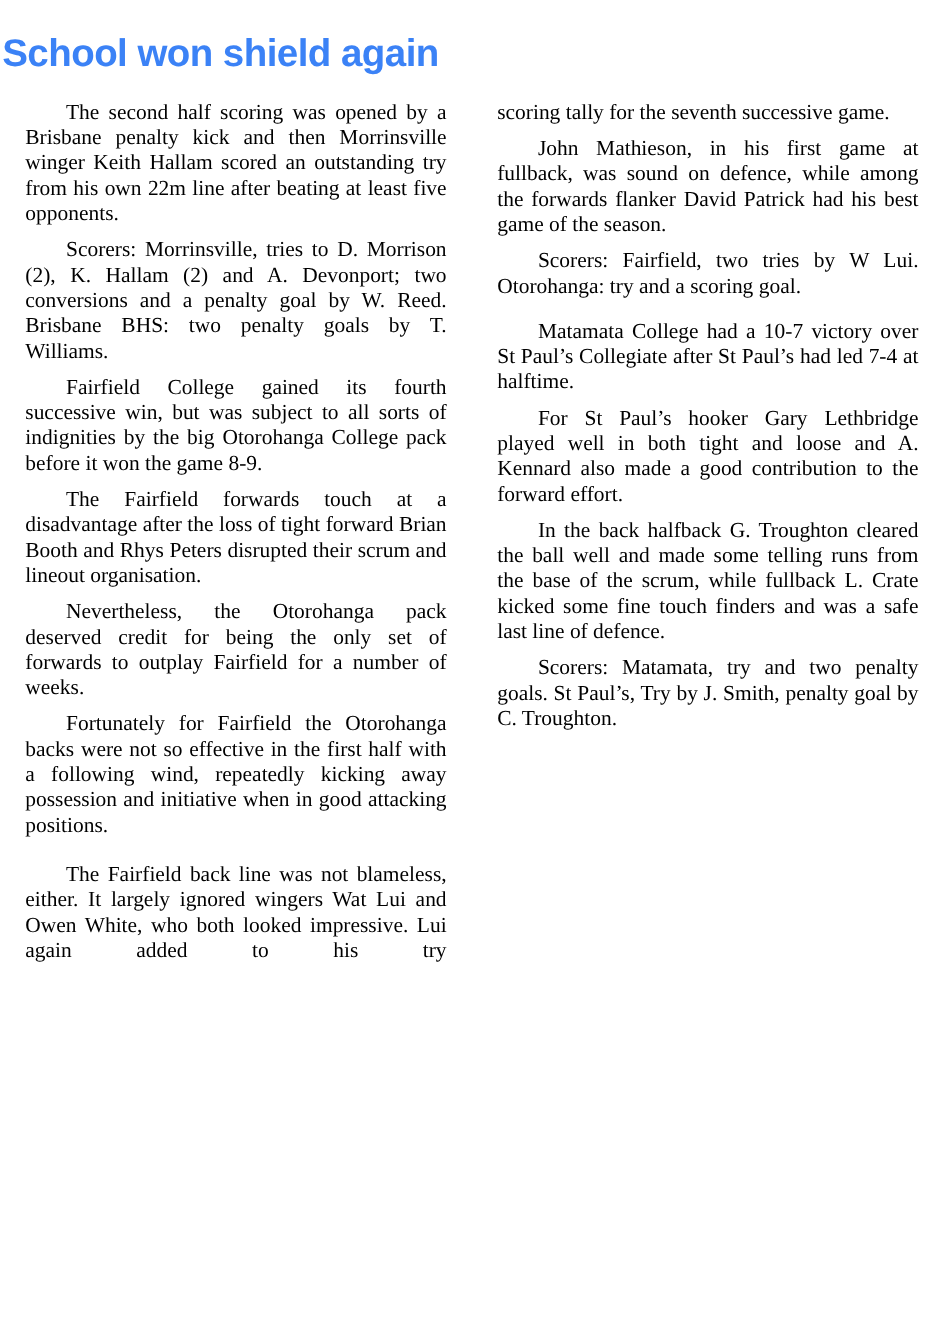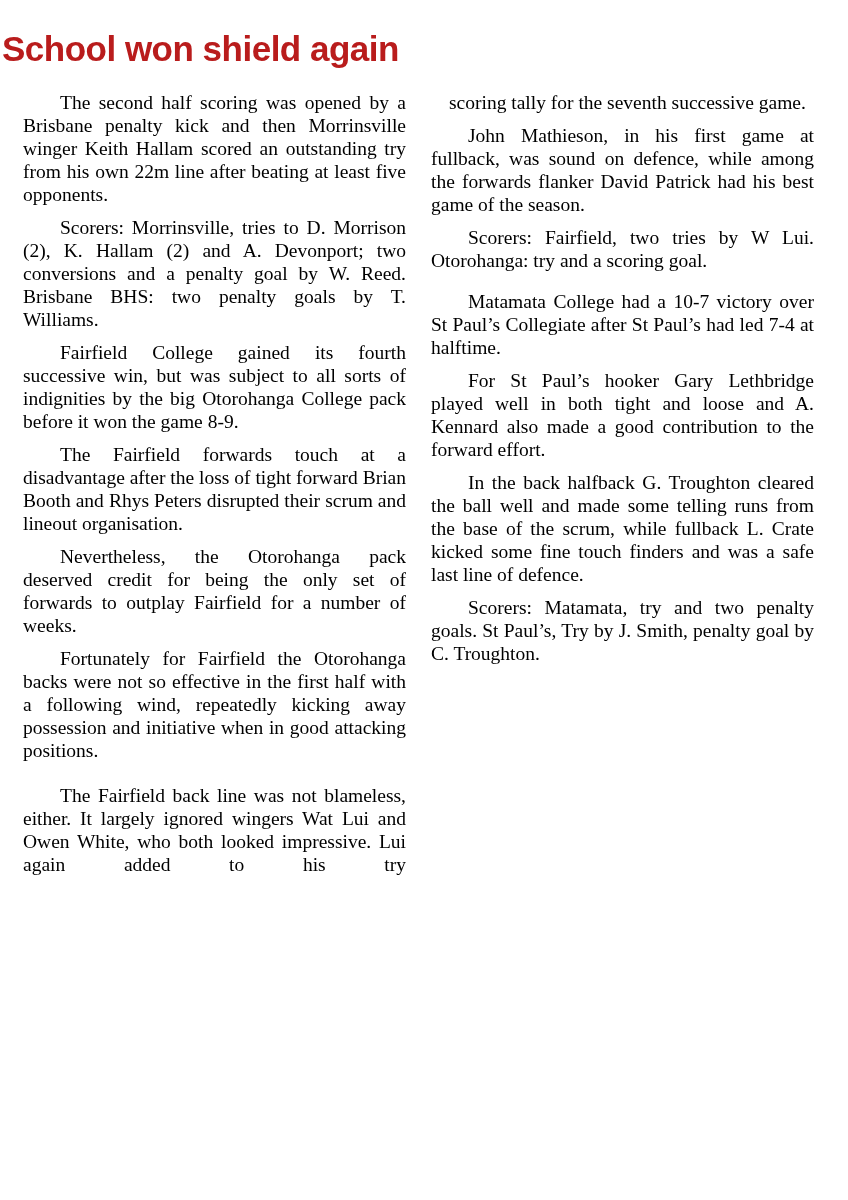--- a/index.html
+++ b/index.html
@@ -15,42 +15,42 @@
   .page {
     width: 848px;
     height: 1200px;
     background: #ffffff;
   }
   .headline {
     font-family: "Liberation Sans", "DejaVu Sans", sans-serif;
     font-weight: 700;
     font-size: 35px;
     letter-spacing: -0.5px;
-    color: #b91c1c;
+    color: #3b82f6;
     margin: 30px 30px 22px 2px;
     line-height: 1.1;
   }
   .columns {
     display: flex;
-    gap: 25px;
+    gap: 46px;
     margin: 0 30px 0 23px;
   }
   .column {
     width: 383px;
     flex: 0 0 383px;
   }
   .column p {
     font-size: 19.5px;
     line-height: 23px;
     text-align: justify;
     text-indent: 37px;
     margin-bottom: 10px;
     color: #000000;
   }
-  .column p.no-indent { text-indent: 0; margin-left: 18px; }
+  .column p.no-indent { text-indent: 0; }
   .column p.section-break { margin-top: 18px; }
   .column p.continues { text-align-last: justify; margin-top: 22px; }
 </style>
 </head>
 <body>
 
 <div class="page">
   <h1 class="headline">School won shield again</h1>
 
   <div class="columns">

